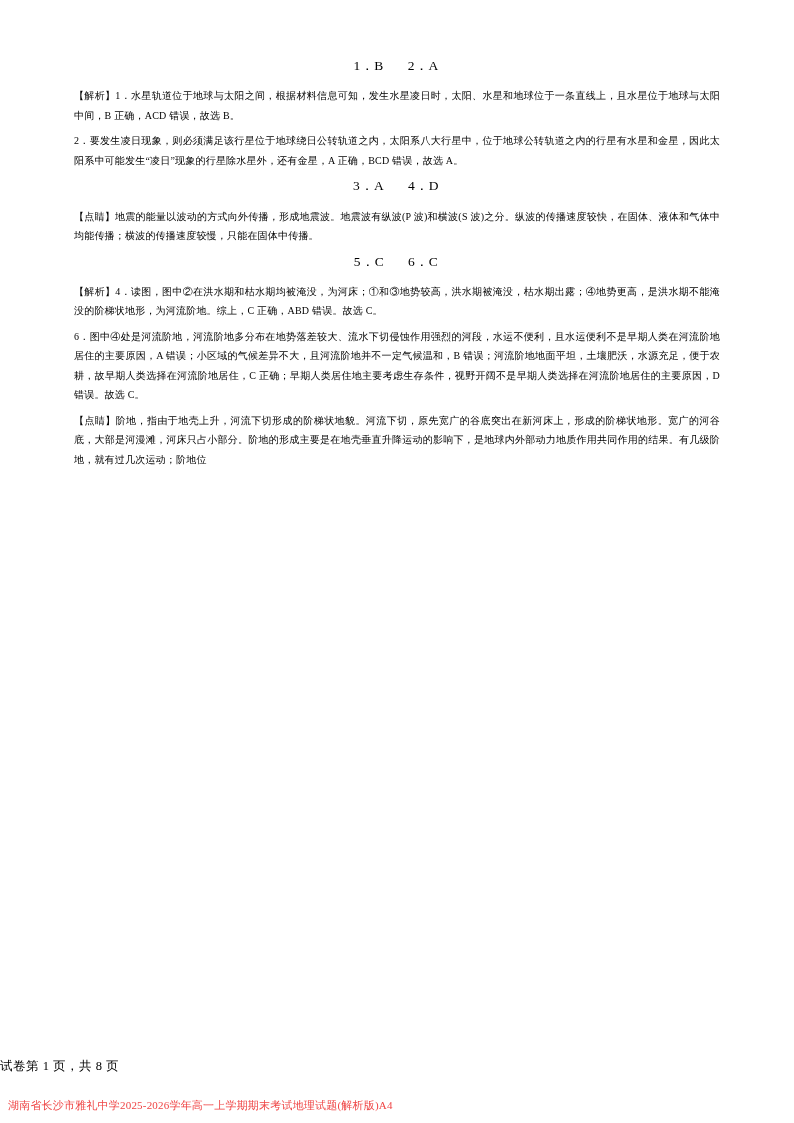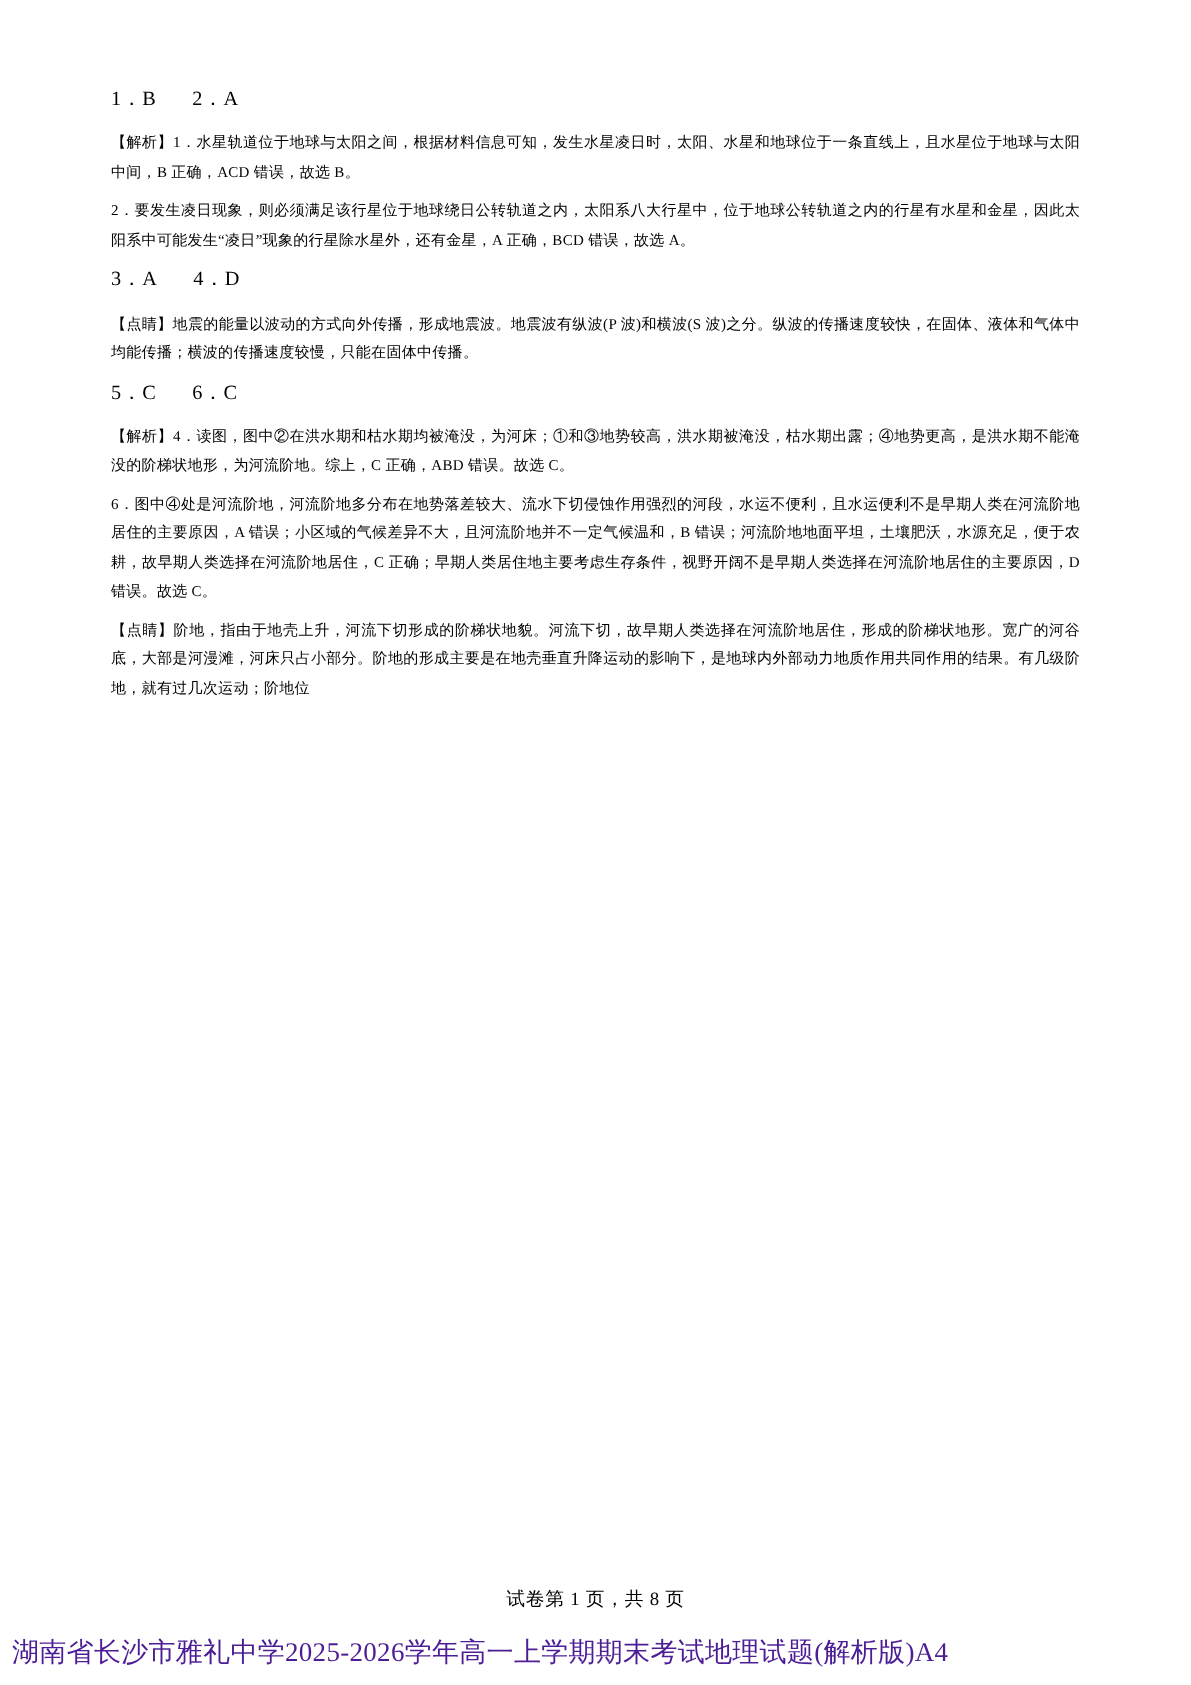--- a/index.html
+++ b/index.html
@@ -25,20 +25,21 @@
     padding: 56px 74px 0 74px;
   }
   .content {
     width: 646px;
   }
   .ans-line {
     font-size: 13.5px;
     line-height: 1.5;
     margin: 0 0 10px 0;
     letter-spacing: 0.3px;
+    text-align: center;
   }
   .ans-line .num {
     margin-right: 2px;
   }
   .ans-line .gap {
     display: inline-block;
     width: 22px;
   }
   p.para {
     font-size: 10px;
@@ -47,30 +48,30 @@
     text-align: justify;
     text-justify: inter-ideograph;
     text-indent: 0;
     letter-spacing: 0.2px;
   }
   .footer-page {
     position: absolute;
     left: 0;
     right: 0;
     bottom: 48px;
-    text-align: center;
+    text-align: left;
     font-size: 12.5px;
     letter-spacing: 0.5px;
   }
   .footer-source {
     position: absolute;
     left: 8px;
     bottom: 10px;
-    font-size: 18px;
-    color: #4c1d95;
+    font-size: 11px;
+    color: #ef4444;
     letter-spacing: 0.2px;
     white-space: nowrap;
   }
 </style>
 </head>
 <body>
 
 <div class="page">
   <div class="content">
 
@@ -86,19 +87,19 @@
     </div>
 
     <p class="para">【点睛】地震的能量以波动的方式向外传播，形成地震波。地震波有纵波(P 波)和横波(S 波)之分。纵波的传播速度较快，在固体、液体和气体中均能传播；横波的传播速度较慢，只能在固体中传播。</p>
 
     <div class="ans-line">
       <span class="num">5．C</span><span class="gap"></span><span class="num">6．C</span>
     </div>
 
     <p class="para">【解析】4．读图，图中②在洪水期和枯水期均被淹没，为河床；①和③地势较高，洪水期被淹没，枯水期出露；④地势更高，是洪水期不能淹没的阶梯状地形，为河流阶地。综上，C 正确，ABD 错误。故选 C。</p>
     <p class="para">6．图中④处是河流阶地，河流阶地多分布在地势落差较大、流水下切侵蚀作用强烈的河段，水运不便利，且水运便利不是早期人类在河流阶地居住的主要原因，A 错误；小区域的气候差异不大，且河流阶地并不一定气候温和，B 错误；河流阶地地面平坦，土壤肥沃，水源充足，便于农耕，故早期人类选择在河流阶地居住，C 正确；早期人类居住地主要考虑生存条件，视野开阔不是早期人类选择在河流阶地居住的主要原因，D 错误。故选 C。</p>
-    <p class="para">【点睛】阶地，指由于地壳上升，河流下切形成的阶梯状地貌。河流下切，故早期人类选择在河流阶地居住，形成的阶梯状地形。宽广的河谷底，大部是河漫滩，河床只占小部分。阶地的形成主要是在地壳垂直升降运动的影响下，是地球内外部动力地质作用共同作用的结果。有几级阶地，就有过几次运动；阶地位</p>
+    <p class="para">【点睛】阶地，指由于地壳上升，河流下切形成的阶梯状地貌。河流下切，原先宽广的谷底突出在新河床上，形成的阶梯状地形。宽广的河谷底，大部是河漫滩，河床只占小部分。阶地的形成主要是在地壳垂直升降运动的影响下，是地球内外部动力地质作用共同作用的结果。有几级阶地，就有过几次运动；阶地位</p>
 
   </div>
 
   <div class="footer-page">试卷第 1 页，共 8 页</div>
   <div class="footer-source">湖南省长沙市雅礼中学2025-2026学年高一上学期期末考试地理试题(解析版)A4</div>
 </div>
 
 </body></html>

